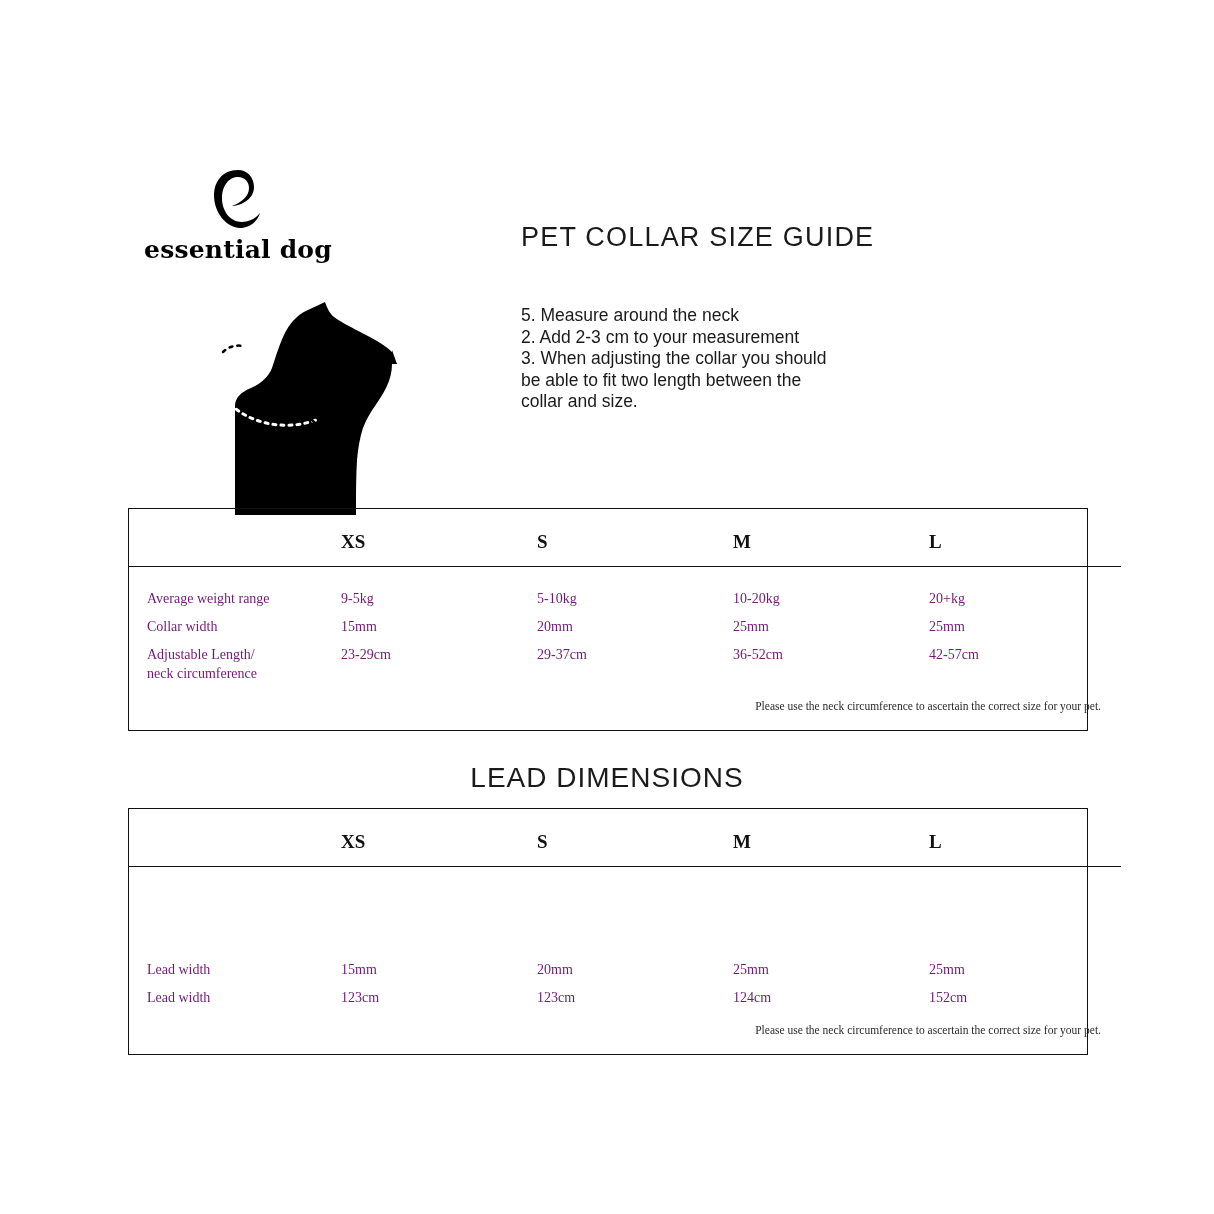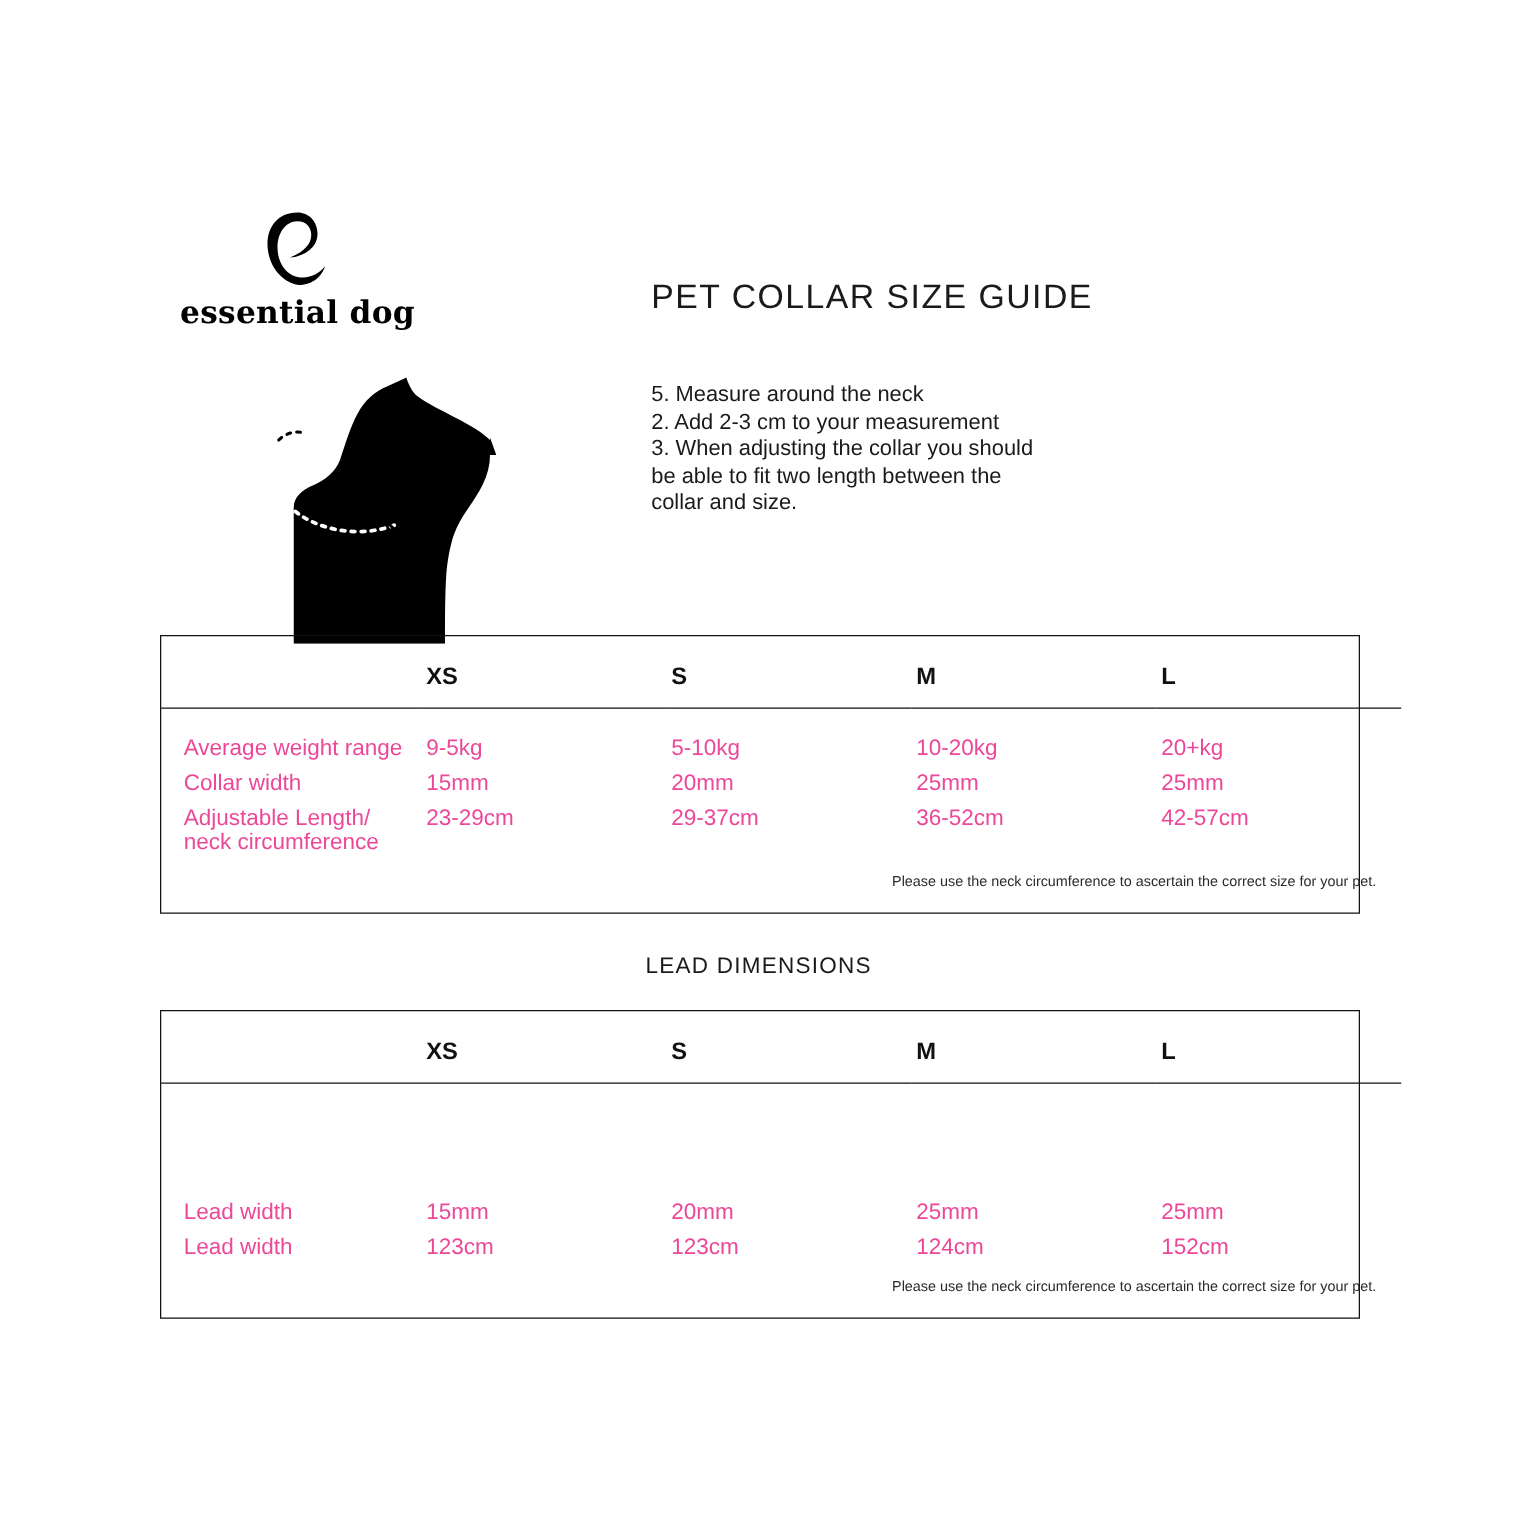--- a/index.html
+++ b/index.html
@@ -73,20 +73,21 @@
     white-space: pre-wrap;
   }
 
   
   .table-block {
     position: absolute;
     left: 128px;
     width: 960px;
     border: 1px solid #111;
     box-sizing: border-box;
+    font-family: Liberation Serif, serif;
   }
   #collar-table { top: 508px; }
   #lead-table   { top: 808px; }
 
   table {
     width: 100%;
     border-collapse: collapse;
     table-layout: fixed;
   }
   th, td {
@@ -105,22 +106,22 @@
     padding-bottom: 13px;
     padding-top: 22px;
   }
   thead tr {
     border-bottom: 1px solid #111;
   }
   thead th.col-label { padding-left: 18px; }
   .pad-x { padding-left: 4px; }
 
   tbody td {
-    font-size: 18px;
-    color: #ec4899;
+    font-size: 14px;
+    color: #701a75;
     line-height: 19px;
   }
   tbody tr td { padding-top: 9px; }
   tbody tr:first-child td { padding-top: 22px; }
   tbody td.col-label { padding-left: 18px; }
 
   .note {
     font-size: 11.5px;
     color: #2a2a2a;
     text-align: right;
@@ -129,21 +130,21 @@
   #collar-table .note { padding-top: 14px; }
   #lead-table .spacer-row td { height: 62px; }
   #lead-table .note { padding-top: 14px; }
 
   .section-title {
     position: absolute;
     left: 0;
     top: 762px;
     width: 1214px;
     text-align: center;
-    font-size: 18px;
+    font-size: 28px;
     letter-spacing: 1px;
     font-weight: 400;
     color: #1a1a1a;
   }
 </style>
 </head>
 <body>
 
 <div class="brand">
   <svg class="brand-mark" viewBox="0 0 60 62">

